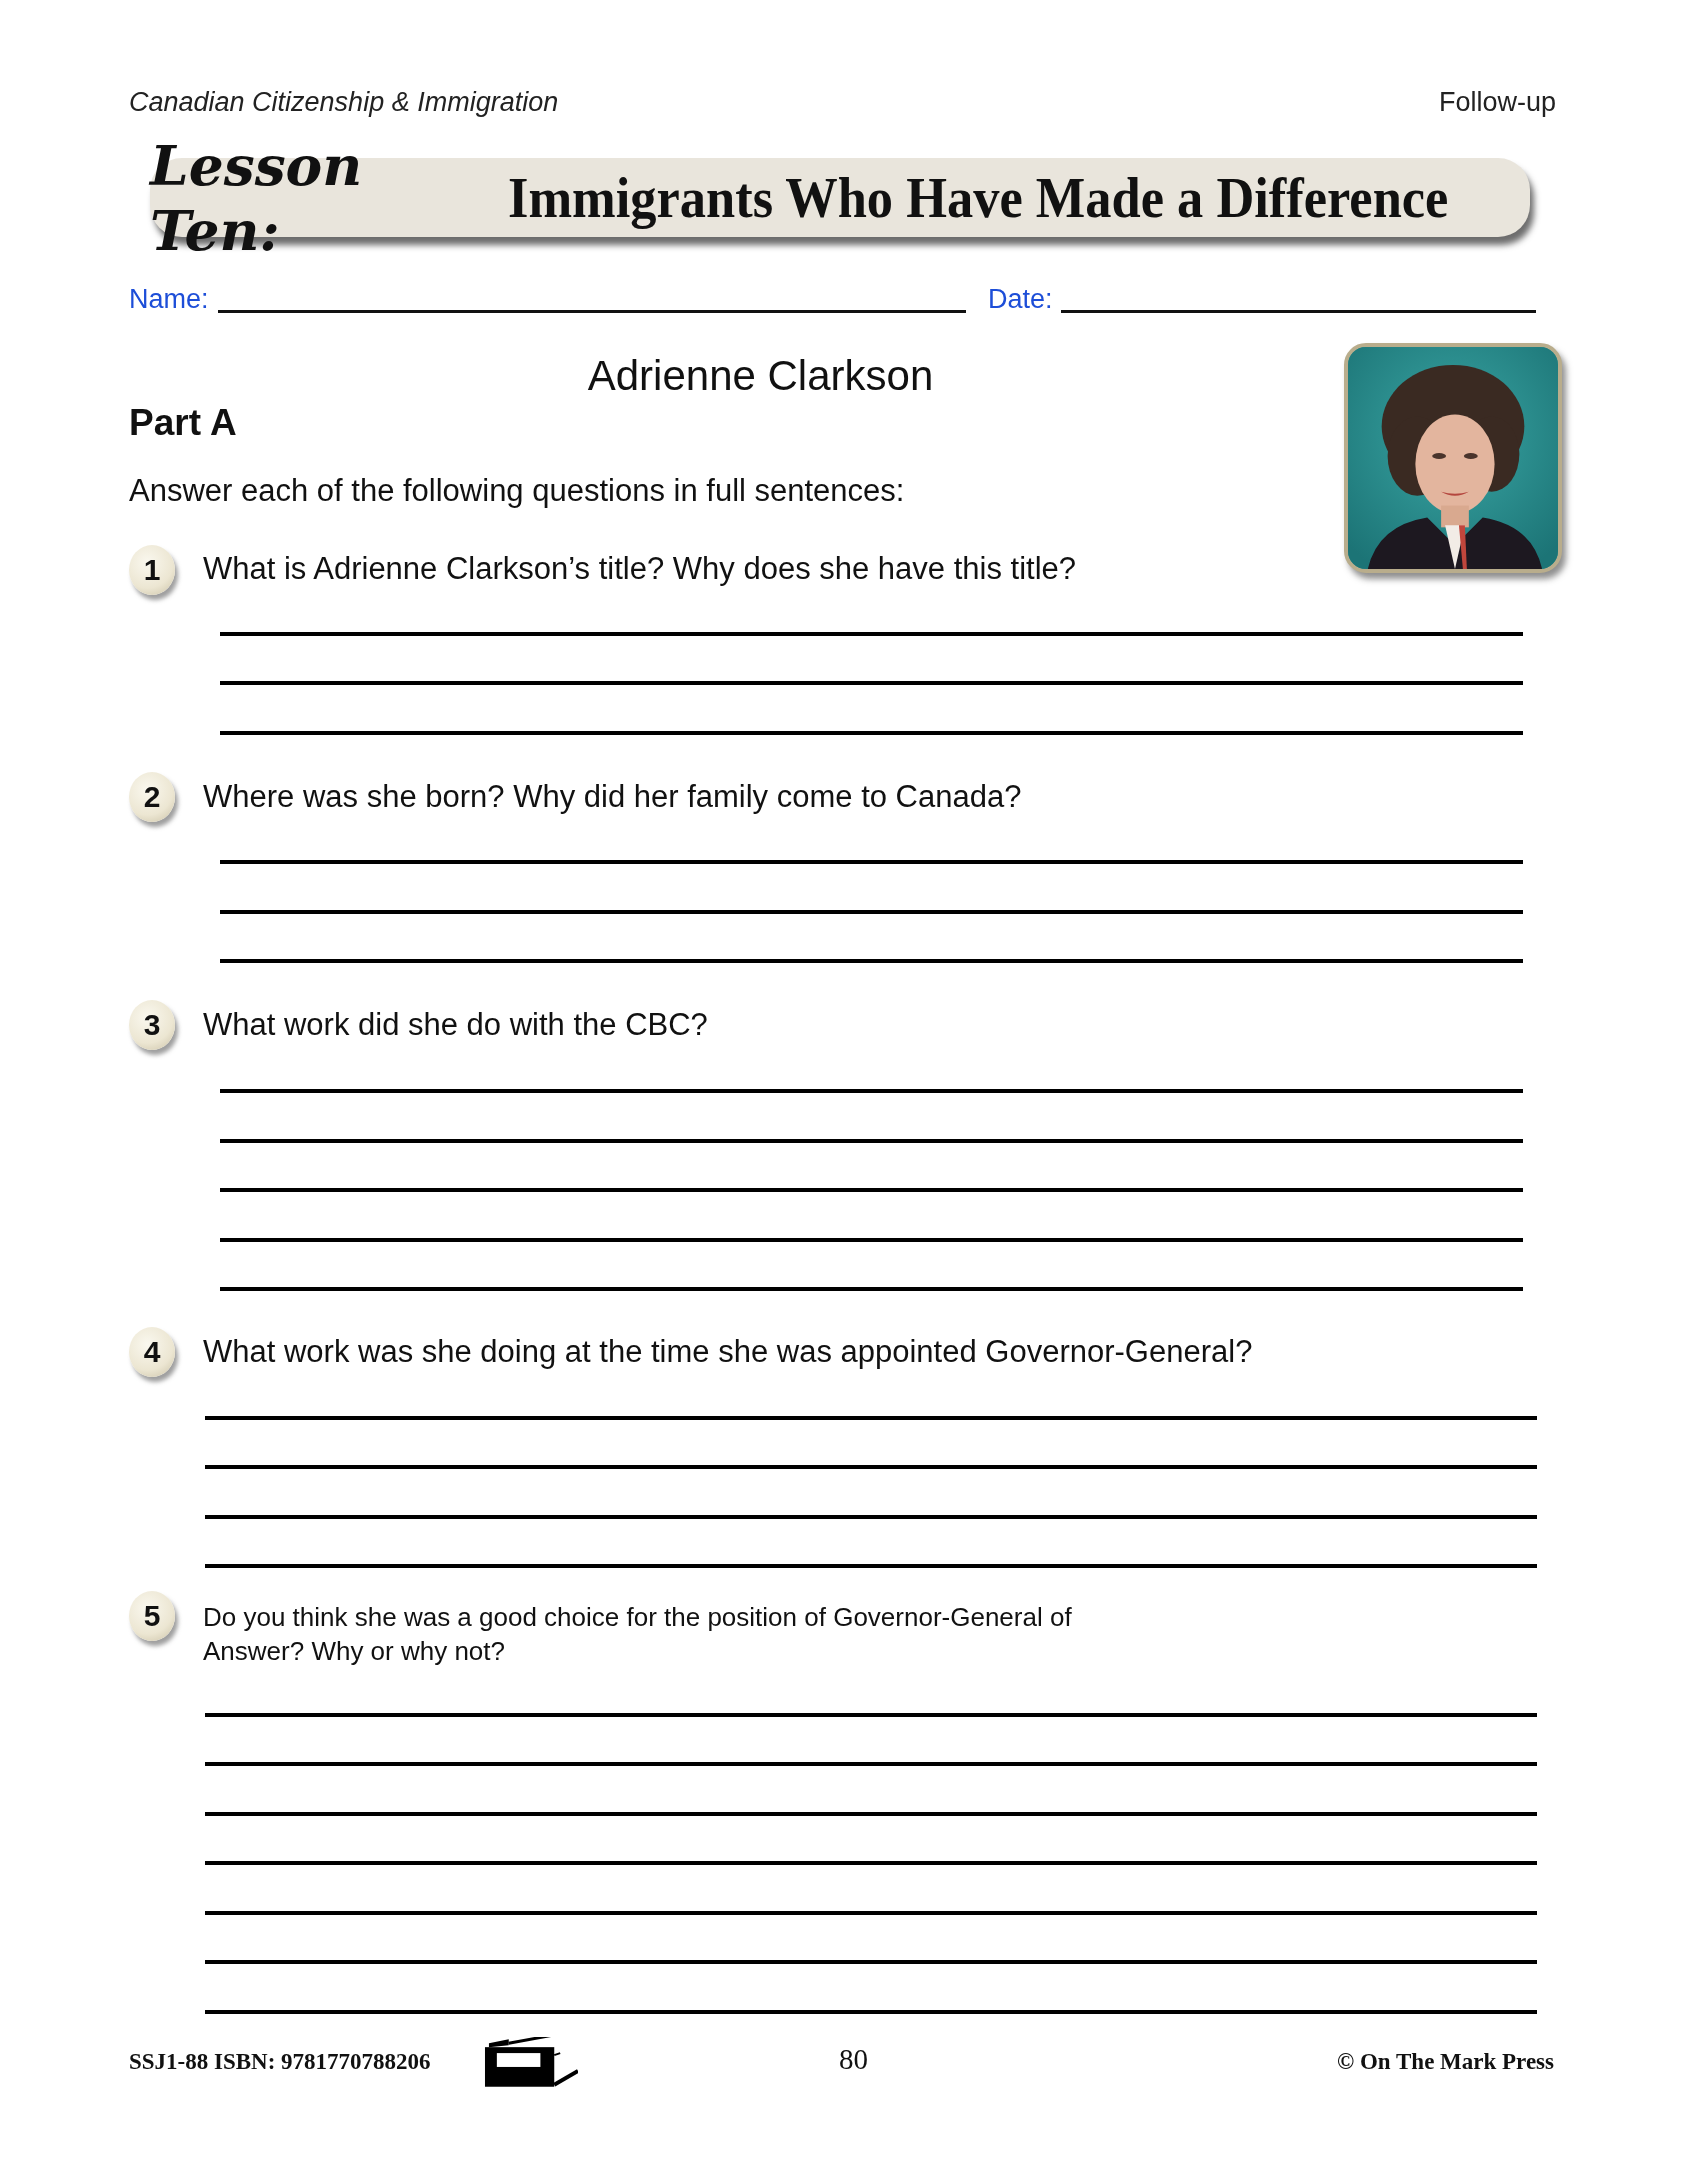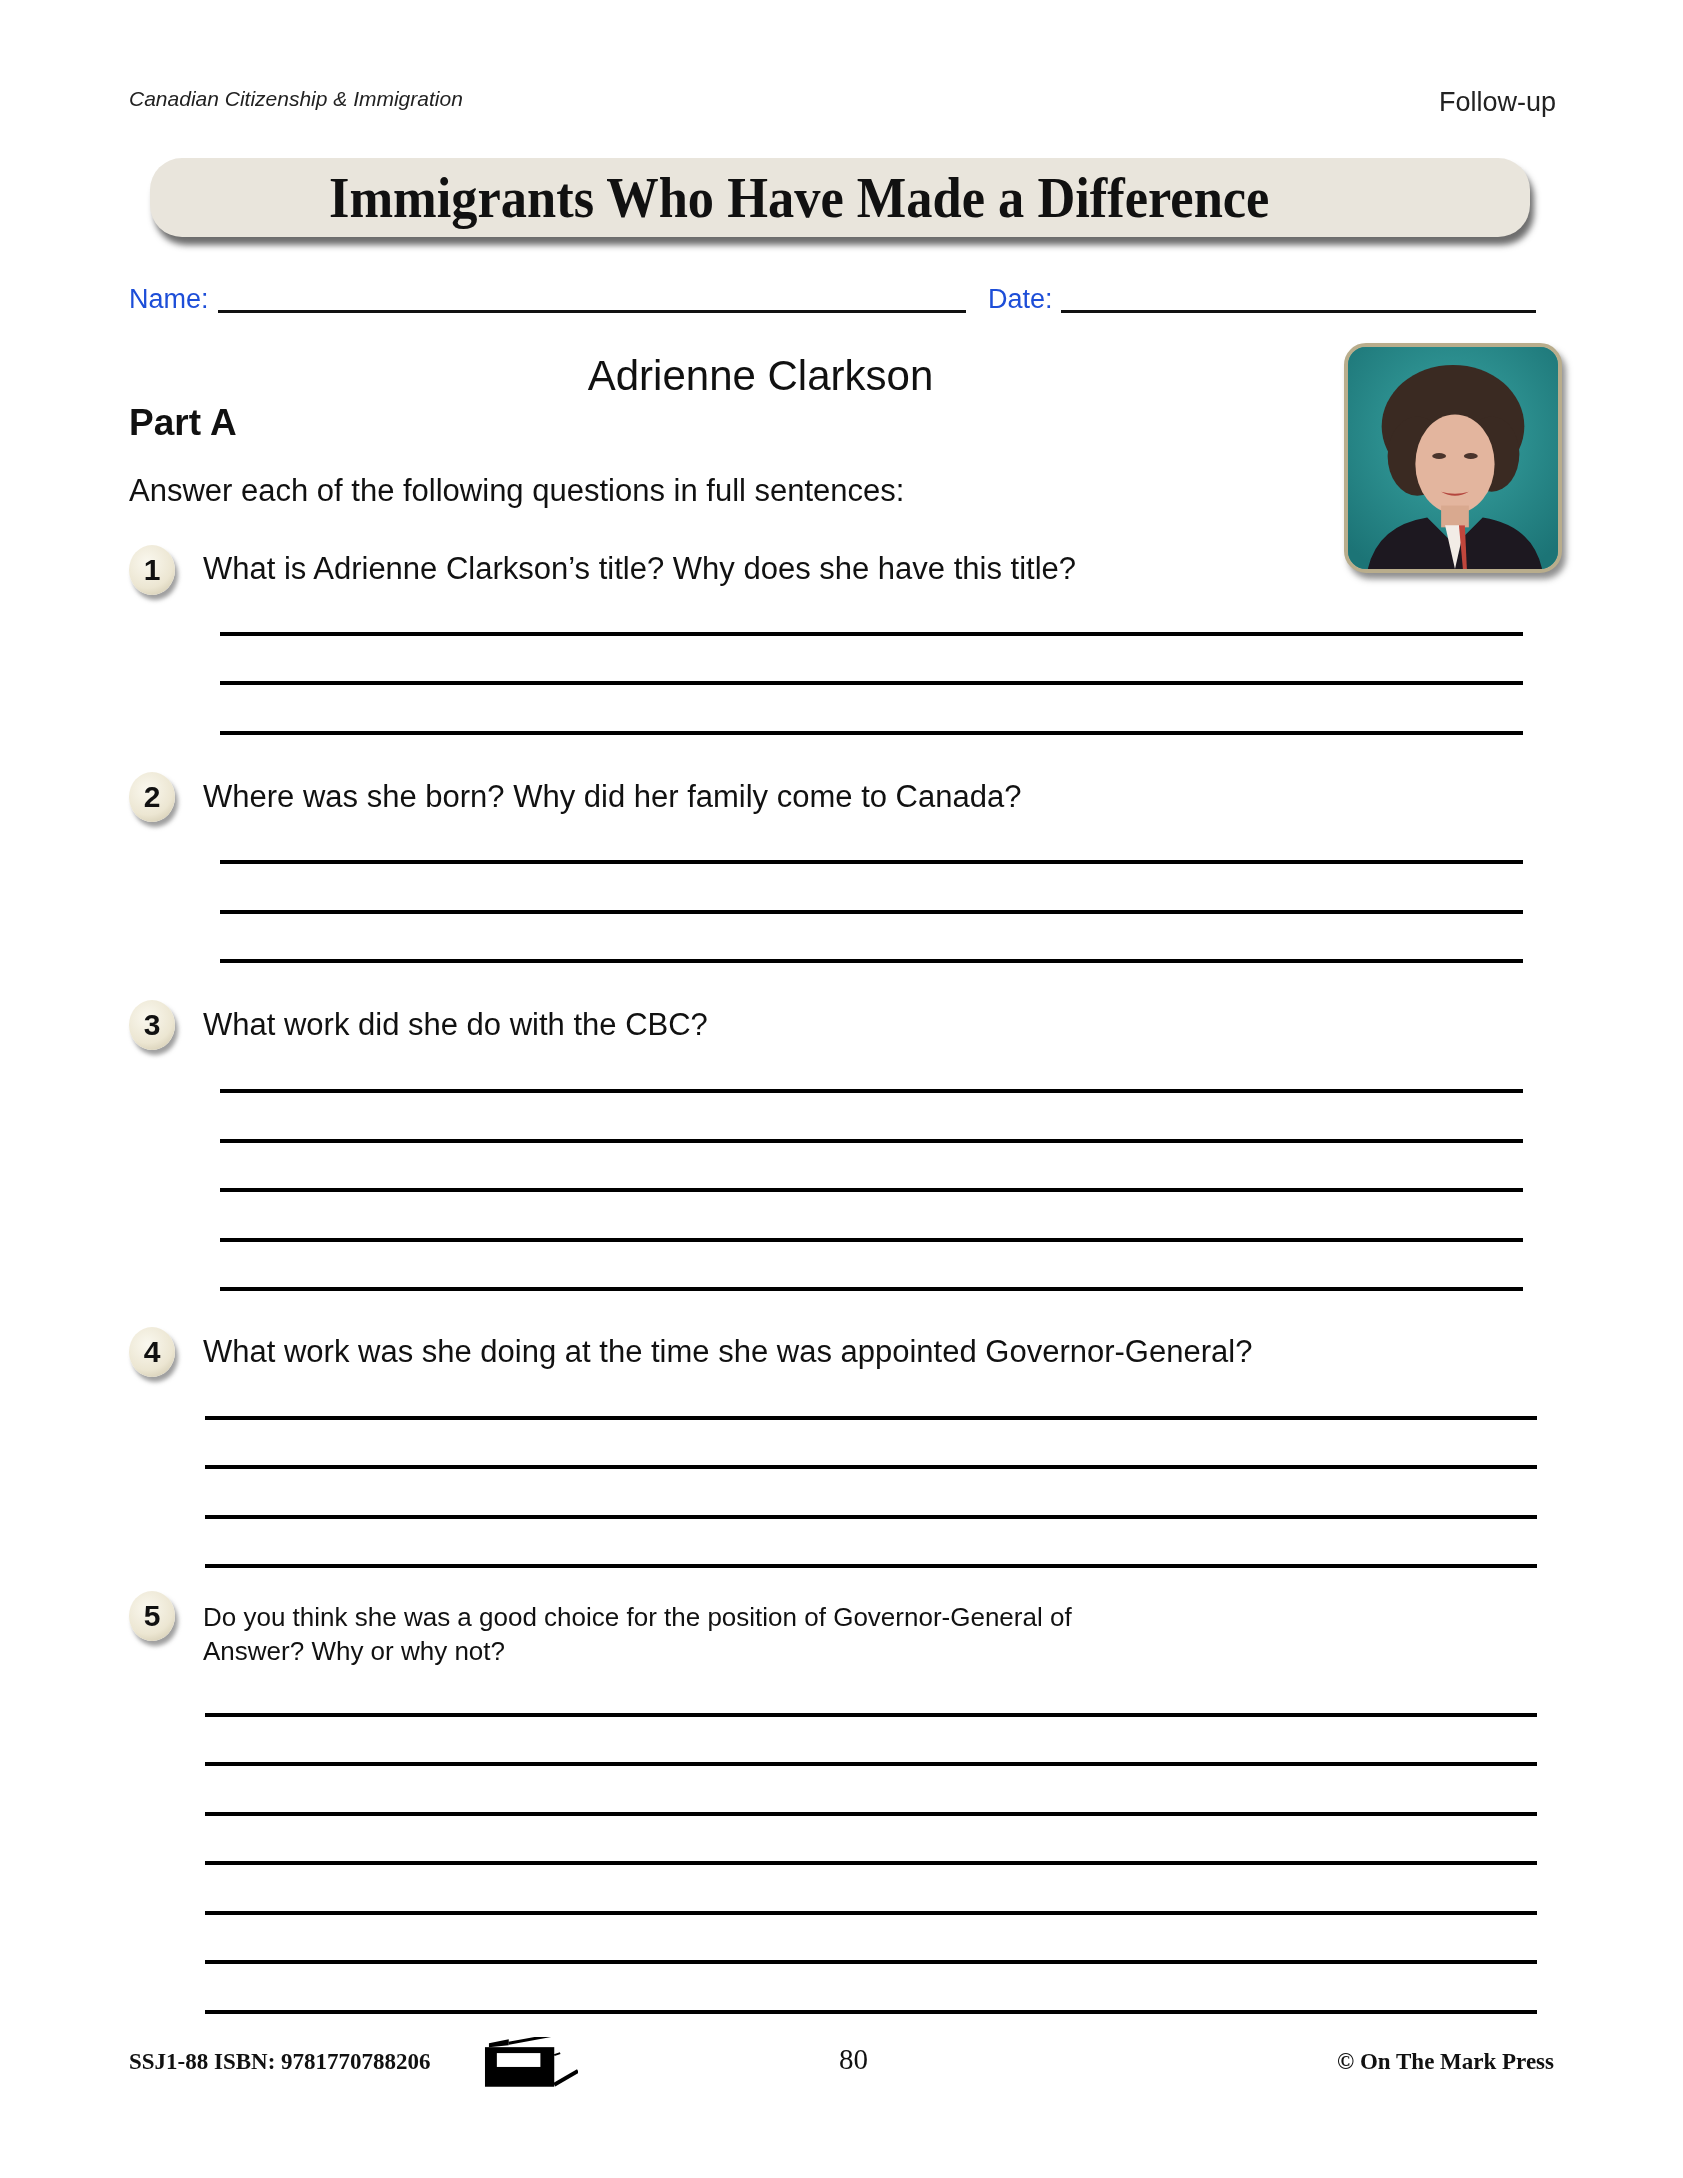--- a/index.html
+++ b/index.html
@@ -1,18 +1,18 @@
 <!DOCTYPE html>
 <html><head>
 <meta charset="utf-8">
 <style>
   html, body { margin:0; padding:0; background:#ffffff; }
   body { width:1683px; height:2178px; position:relative; overflow:hidden; color:#111; font-family:"Liberation Sans", sans-serif; }
   .abs { position:absolute; }
-  .hdr-left { left:129px; top:87px; font-size:21px; font-style:italic; color:#222; }
+  .hdr-left { left:129px; top:87px; font-size:27px; font-style:italic; color:#222; }
   .hdr-right { right:127px; top:87px; font-size:27px; color:#222; }
   .banner { left:150px; top:158px; width:1380px; height:79px; background:#e9e5dc; border-radius:32px;
             box-shadow: 4px 8px 6px rgba(60,60,60,0.75); display:flex; align-items:center; justify-content:center; }
   .banner .t1 { font-family:"DejaVu Serif","Liberation Serif", serif; font-style:italic; font-weight:bold; font-size:55px; color:#111; margin-right:14px; }
   .banner .t2 { font-family:"Liberation Serif", serif; font-weight:bold; font-size:57px; color:#111; transform:scaleX(0.92); transform-origin:left; white-space:nowrap; }
   .field-label { font-size:27px; color:#1d4ed8; top:284px; }
   .field-line { height:3px; background:#111; top:310px; }
   .subject { left:0; width:1521px; text-align:center; top:352px; font-size:42px; color:#111; }
   .photo { left:1344px; top:343px; width:210px; height:222px; border-radius:22px; border:4px solid #b9ad8c;
            box-shadow:4px 6px 6px rgba(70,70,70,0.6); overflow:hidden; background:#2a8e8f; }
@@ -28,20 +28,21 @@
   .footer-c { left:12px; width:1683px; text-align:center; top:2043px; font-family:"Liberation Serif", serif; font-size:29px; color:#111; }
   .footer-r { right:129px; top:2049px; font-family:"Liberation Serif", serif; font-weight:bold; font-size:23px; color:#111; }
 </style>
 </head>
 <body>
 
 <div class="abs hdr-left">Canadian Citizenship &amp; Immigration</div>
 <div class="abs hdr-right">Follow-up</div>
 
 <div class="abs banner">
+  <span class="t1">Lesson Ten:</span>
   <span class="t2">Immigrants Who Have Made a Difference</span>
 </div>
 
 <div class="abs field-label" style="left:129px;">Name:</div>
 <div class="abs field-line" style="left:218px; width:748px;"></div>
 <div class="abs field-label" style="left:988px;">Date:</div>
 <div class="abs field-line" style="left:1061px; width:475px;"></div>
 
 <div class="abs subject">Adrienne Clarkson</div>
 <div class="abs photo">

